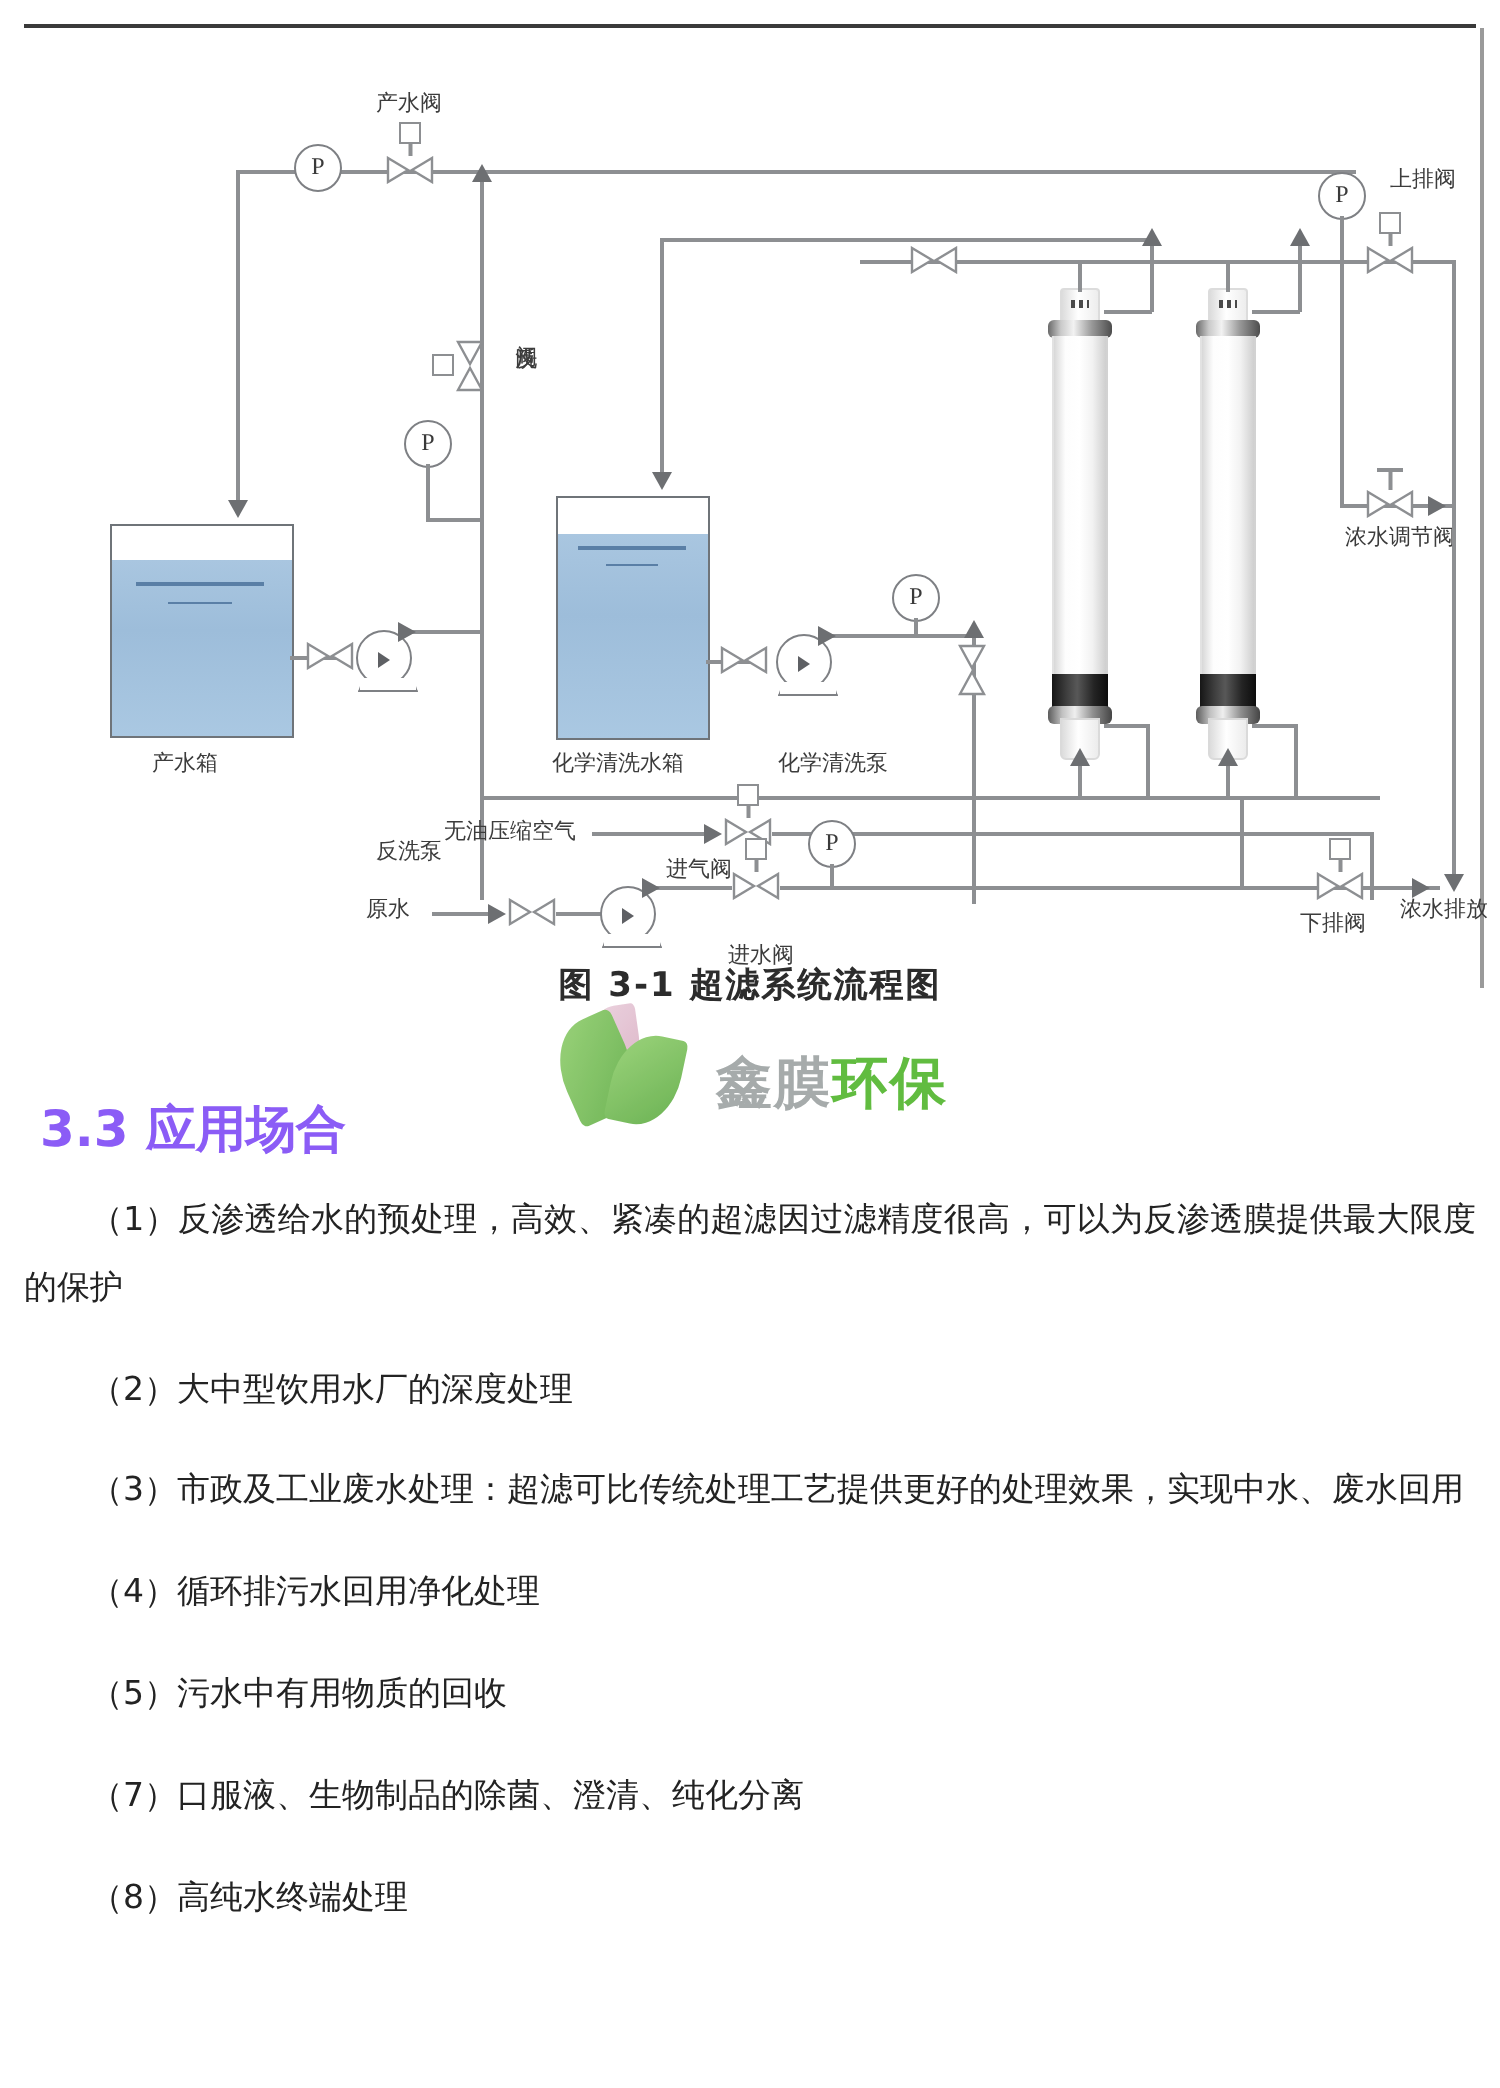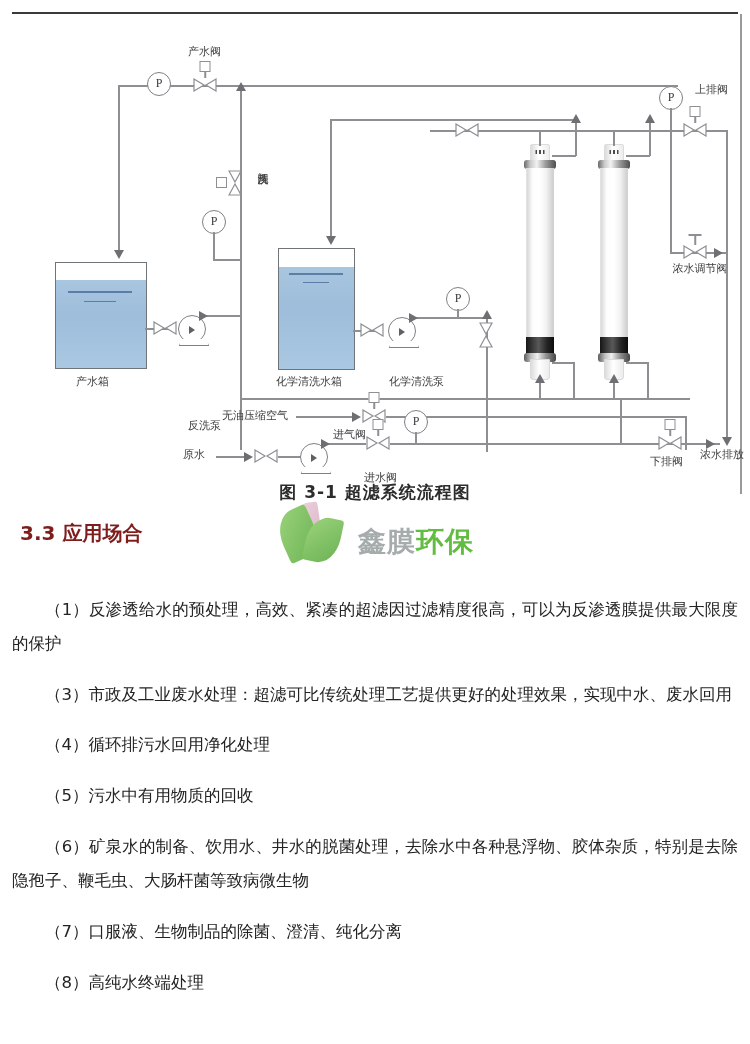--- a/index.html
+++ b/index.html
@@ -88,21 +88,21 @@
   .wm .l1{left:22px;top:6px;width:36px;height:50px;transform:rotate(-24deg);}
   .wm .l2{left:48px;top:14px;width:34px;height:46px;transform:rotate(12deg);}
   .wm .l3{left:36px;top:0px;width:26px;height:40px;transform:rotate(-8deg);
      background:linear-gradient(135deg,#e7c7d6,#cf9ab4);opacity:.85;}
   .wm .txt{position:absolute;left:100px;top:20px;font-size:28px;font-weight:bold;letter-spacing:1px;
      font-family:"DejaVu Sans","Liberation Sans",sans-serif;}
   .wm .g{color:#9aa0a0;}
   .wm .gr{color:#4cb326;}
 
   
-  .sec{position:absolute;left:20px;top:520px;font-size:20px;font-weight:bold;color:#7f1d1d;
+  .sec{position:absolute;left:20px;top:548px;font-size:25px;font-weight:bold;color:#8b5cf6;
        font-family:"DejaVu Sans","Liberation Sans",sans-serif;}
   .body{position:absolute;left:12px;top:576px;width:726px;}
   .para{font-size:16.5px;line-height:2.08;color:#232323;text-indent:2em;
         font-family:"DejaVu Sans","Liberation Sans",sans-serif;text-align:justify;}
 </style>
 </head>
 <body>
 
 <div class="page">
 
@@ -361,22 +361,22 @@
     <div class="leaf l2"></div>
     <div class="txt">
       <span class="g">鑫膜</span><span class="gr">环保</span>
     </div>
   </div>
 
   <div class="sec">3.3 应用场合</div>
 
   <div class="body">
     <p class="para">（1）反渗透给水的预处理，高效、紧凑的超滤因过滤精度很高，可以为反渗透膜提供最大限度的保护</p>
+    <p class="para">（2）大中型饮用水厂的深度处理</p>
     <p class="para">（3）市政及工业废水处理：超滤可比传统处理工艺提供更好的处理效果，实现中水、废水回用</p>
     <p class="para">（4）循环排污水回用净化处理</p>
     <p class="para">（5）污水中有用物质的回收</p>
-    <p class="para">（6）矿泉水的制备、饮用水、井水的脱菌处理，去除水中各种悬浮物、胶体杂质，特别是去除隐孢子、鞭毛虫、大肠杆菌等致病微生物</p>
     <p class="para">（7）口服液、生物制品的除菌、澄清、纯化分离</p>
     <p class="para">（8）高纯水终端处理</p>
 
   </div>
 
 </div>
 
 </body></html>

